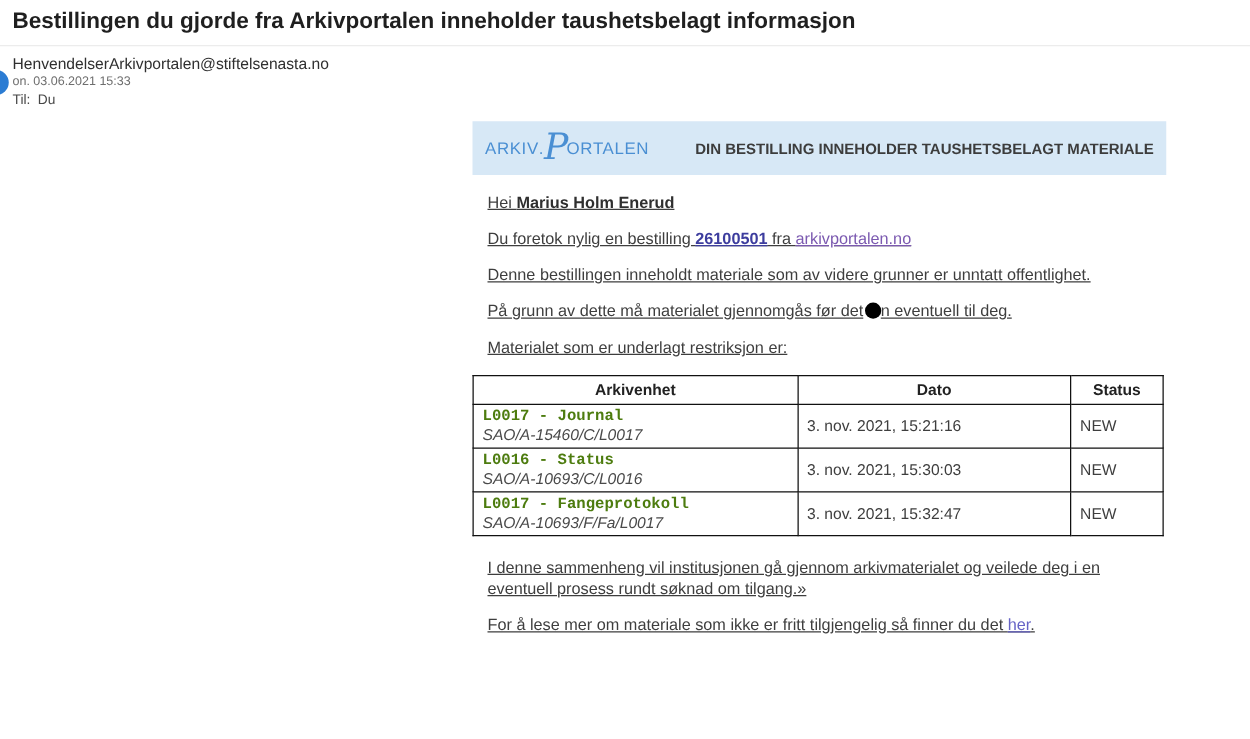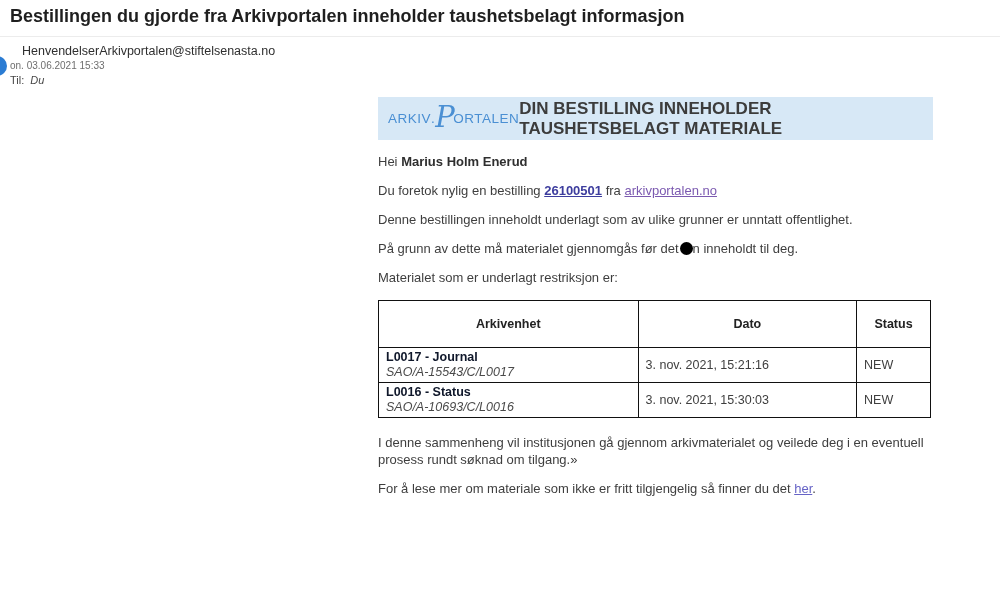--- a/index.html
+++ b/index.html
@@ -16,73 +16,73 @@
   }
   .divider {
     position:absolute; left:0; top:36px; width:1000px; height:0;
     border-top:1px solid #ececec;
   }
   .avatar {
     position:absolute; left:-13px; top:56px; width:20px; height:20px;
     border-radius:50%; background:#2b7cd3;
   }
   .sender {
-    position:absolute; left:22px; top:44px;
+    position:absolute; left:10px; top:44px;
     font-size:12.5px; color:#2f2f2f;
   }
   .sent-date {
     position:absolute; left:10px; top:60px;
     font-size:10px; color:#6e6e6e;
   }
   .to-line {
     position:absolute; left:10px; top:74px;
     font-size:11px; color:#474747;
   }
-  .to-line .to-value { margin-left:6px;font-style:italic; }
+  .to-line .to-value { margin-left:6px; }
 
   
   .email { position:absolute; left:378px; top:97px; width:555px; }
 
   .banner {
     height:43px; background:#d7e8f6; box-sizing:border-box;
     display:flex; align-items:center; justify-content:space-between;
     padding:16px 10px;
   }
   .logo {
     color:#4a8fd3; font-size:13.5px; letter-spacing:0.5px;
     display:flex; align-items:center; white-space:nowrap;
   }
   .logo .script-p {
     font-family:"DejaVu Serif", serif; font-style:italic;
     font-size:29px; line-height:29px; margin:0 -2px 2px 0;
   }
-  .banner-heading { font-size:17px; font-weight:bold; color:#3c3c3c; }
+  .banner-heading { font-size:12px; font-weight:bold; color:#3c3c3c; }
 
   .body-text { font-size:13px; }
-  .body-text p { margin:12px 0; line-height:17px; }
+  .body-text p { margin:12px 12px; line-height:17px;text-decoration:underline; }
   .body-text p.greeting { margin-top:13px; }
   .bold-name { font-weight:bold; color:#2f2f2f; }
   a { text-decoration:underline; cursor:pointer;text-align:right; }
   .link-number { color:#3d3d9e; font-weight:bold; }
   .link-purple { color:#7b59b0; }
   .link-blue { color:#6663c6; }
   .blackdot {
     display:inline-block; width:13px; height:13px; background:#000;
     border-radius:50%; vertical-align:-2px; margin:0 0 0 1px;
   }
 
   
   table.restrict { border-collapse:collapse; width:553px; margin:14px 0 16px 0; }
   table.restrict th, table.restrict td { border:1px solid #111; }
   table.restrict th {
     font-size:12.5px; font-weight:bold; color:#222;
-    padding:16px 4px; text-align:center;
+    padding:4px 4px; text-align:center;
   }
   table.restrict td { font-size:12.5px; padding:2px 7px; color:#3e3e3e; }
-  td.name-cell .unit { font-weight:bold; color:#0f172a; line-height:15px; }
+  td.name-cell .unit { font-weight:bold; color:#4d7c0f; line-height:15px;font-family:Liberation Mono, monospace; }
   td.name-cell .ref { font-style:italic; color:#4a4a4a; line-height:15px; }
 </style>
 </head>
 <body>
 
 <div class="subject">Bestillingen du gjorde fra Arkivportalen inneholder taushetsbelagt informasjon</div>
 <div class="divider"></div>
 <div class="avatar"></div>
 <div class="sender">HenvendelserArkivportalen@stiftelsenasta.no</div>
 <div class="sent-date">on. 03.06.2021 15:33</div>
@@ -101,54 +101,62 @@
     </div>
     <div class="banner-heading">DIN BESTILLING INNEHOLDER TAUSHETSBELAGT MATERIALE</div>
   </div>
 
   <div class="body-text">
 
     <p class="greeting"><span>Hei </span><span class="bold-name">Marius Holm Enerud</span></p>
 
     <p><span>Du foretok nylig en bestilling </span><a class="link-number">26100501</a><span> fra </span><a class="link-purple">arkivportalen.no</a></p>
 
-    <p>Denne bestillingen inneholdt underlagt som av ulike grunner er unntatt offentlighet.</p>
+    <p>Denne bestillingen inneholdt materiale som av videre grunner er unntatt offentlighet.</p>
 
-    <p><span>På grunn av dette må materialet gjennomgås før det</span><span class="blackdot"></span><span>n inneholdt til deg.</span></p>
+    <p><span>På grunn av dette må materialet gjennomgås før det</span><span class="blackdot"></span><span>n eventuell til deg.</span></p>
 
     <p>Materialet som er underlagt restriksjon er:</p>
 
     <table class="restrict">
       <colgroup>
           <col style="width:260px">
           <col style="width:219px">
           <col style="width:74px">
         </colgroup>
       <thead>
         <tr>
           <th>Arkivenhet</th>
           <th>Dato</th>
           <th>Status</th>
         </tr>
       </thead>
       <tbody>
         <tr>
           <td class="name-cell">
             <div class="unit">L0017 - Journal</div>
-            <div class="ref">SAO/A-15543/C/L0017</div>
+            <div class="ref">SAO/A-15460/C/L0017</div>
           </td>
           <td>3. nov. 2021, 15:21:16</td>
           <td>NEW</td>
         </tr>
         <tr>
           <td class="name-cell">
             <div class="unit">L0016 - Status</div>
             <div class="ref">SAO/A-10693/C/L0016</div>
           </td>
           <td>3. nov. 2021, 15:30:03</td>
+          <td>NEW</td>
+        </tr>
+        <tr>
+          <td class="name-cell">
+            <div class="unit">L0017 - Fangeprotokoll</div>
+            <div class="ref">SAO/A-10693/F/Fa/L0017</div>
+          </td>
+          <td>3. nov. 2021, 15:32:47</td>
           <td>NEW</td>
         </tr>
       </tbody>
     </table>
 
 
     <p>I denne sammenheng vil institusjonen gå gjennom arkivmaterialet og veilede deg i en eventuell prosess rundt søknad om tilgang.»</p>
 
 
     <p><span>For å lese mer om materiale som ikke er fritt tilgjengelig så finner du det </span><a class="link-blue">her</a><span>.</span></p>

